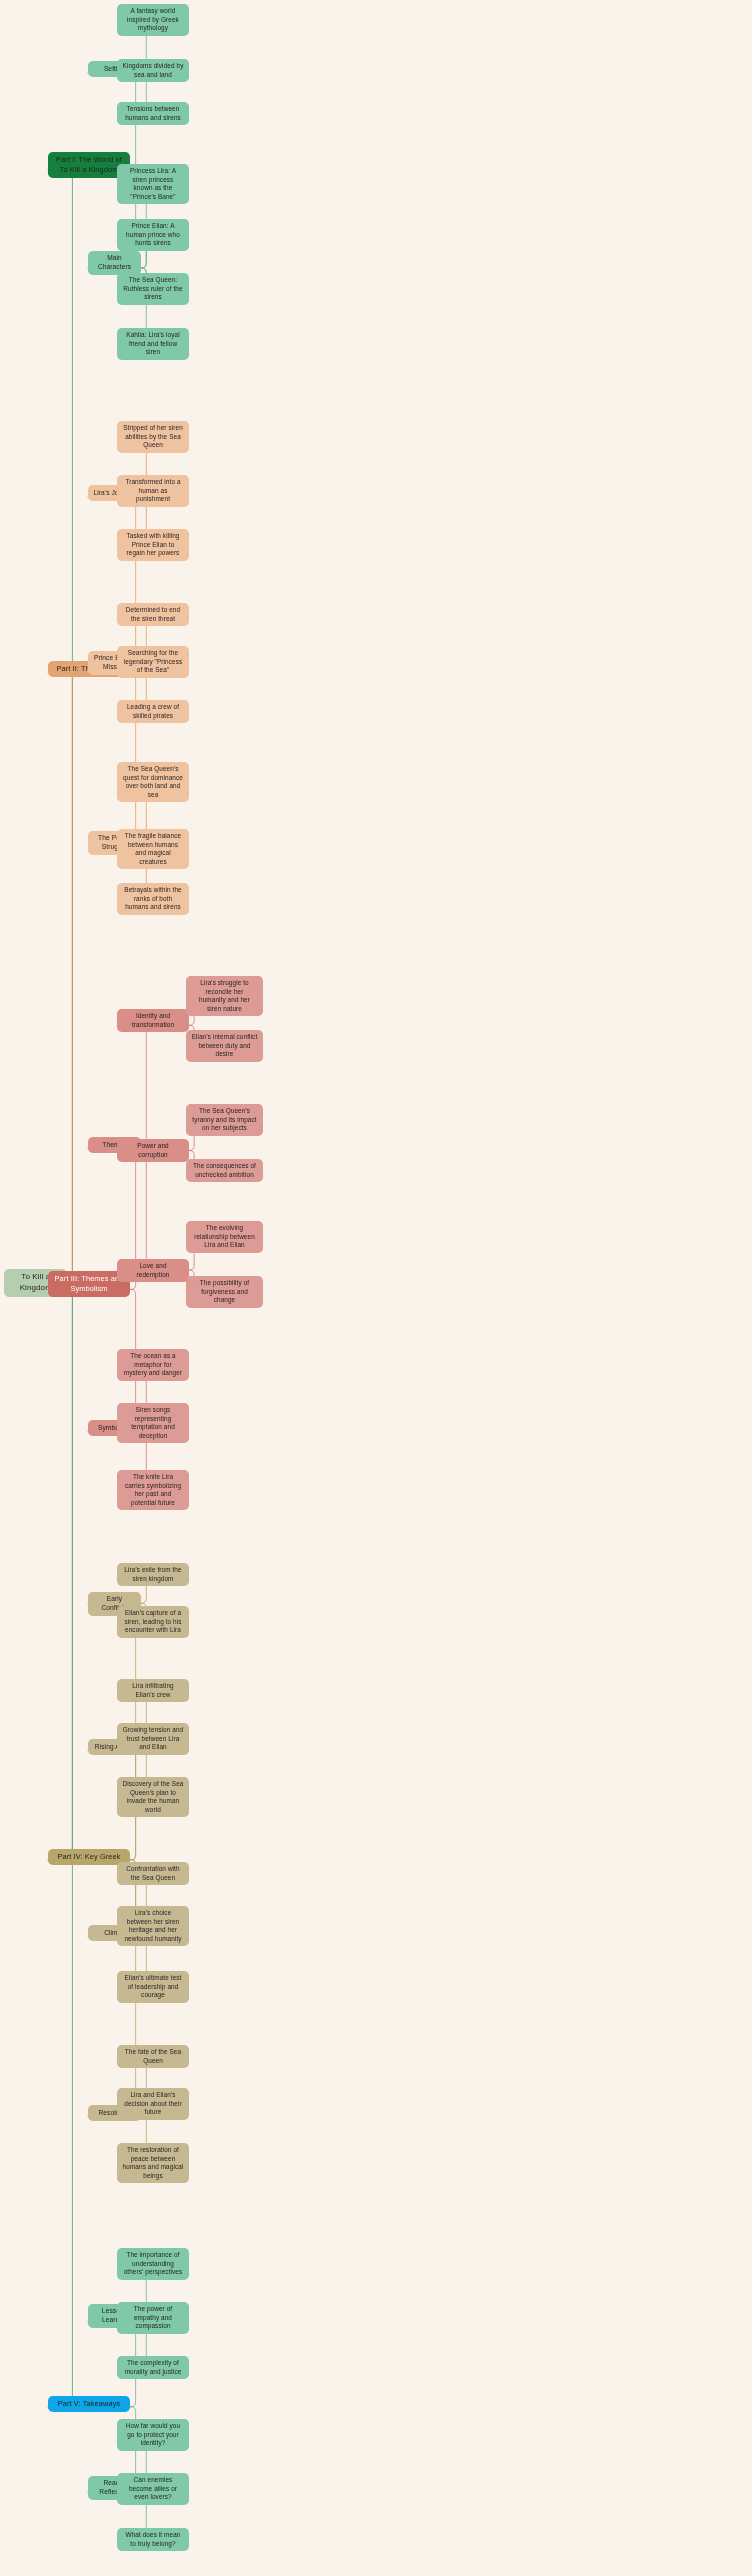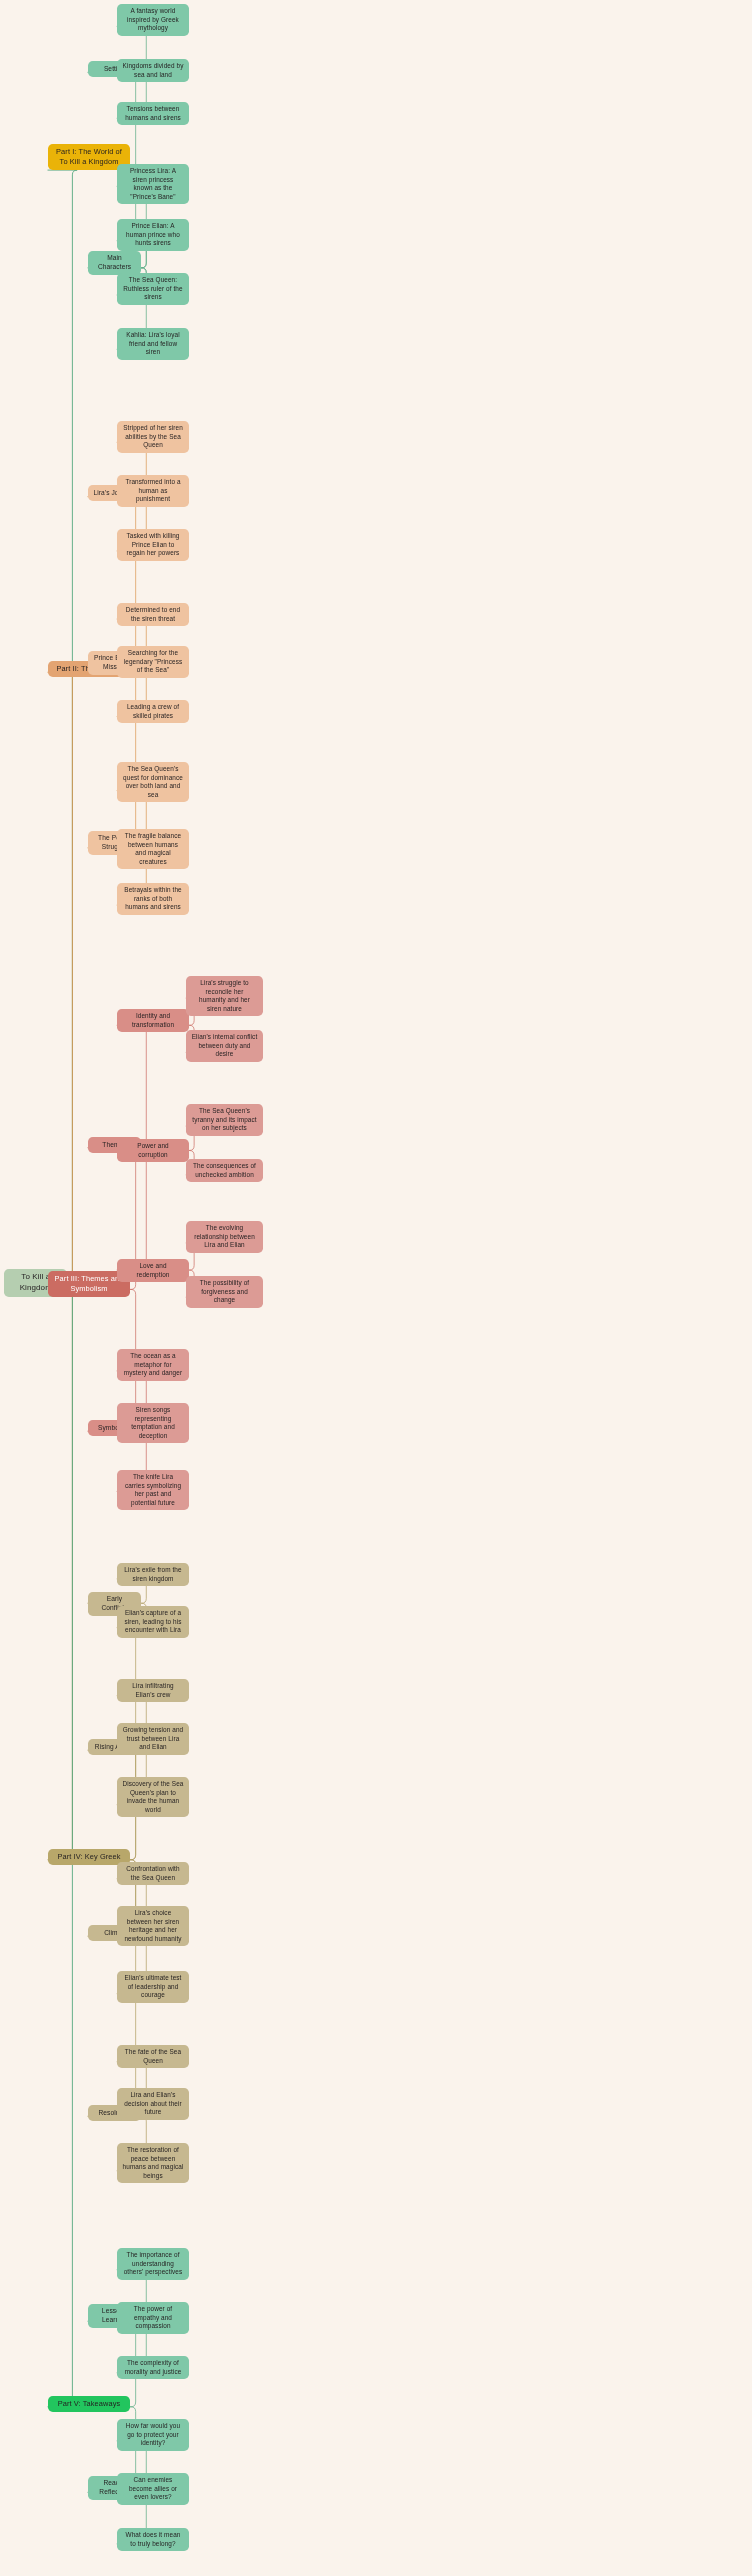--- a/index.html
+++ b/index.html
@@ -119,21 +119,21 @@
       <path d="M 265 4365.844066570188 L 266 4365.844066570188 Q 275 4365.844066570188 275 4374.844066570188 L 275 4453.753979739508 Q 275 4462.753979739508 284 4462.753979739508 L 220 4462.753979739508" fill="none" stroke="#56a981" stroke-width="1.3" stroke-linecap="round"></path>
       <path d="M 245 4526.777496382055 L 246 4526.777496382055 Q 255 4526.777496382055 255 4535.777496382055 L 255 4678.710926193922 Q 255 4687.710926193922 264 4687.710926193922 L 165 4687.710926193922" fill="none" stroke="#56a981" stroke-width="1.3" stroke-linecap="round"></path>
       <path d="M 265 4687.710926193922 L 266 4687.710926193922 Q 275 4687.710926193922 275 4678.710926193922 L 275 4599.801013024602 Q 275 4590.801013024602 284 4590.801013024602 L 220 4590.801013024602" fill="none" stroke="#56a981" stroke-width="1.3" stroke-linecap="round"></path>
       <path d="M 265 4687.710926193922 L 272.3760853835024 4687.710926193922 Q 275 4687.710926193922 275 4690.334840810419 L 275 4690.334840810419 Q 275 4692.958755426917 277.6239146164976 4692.958755426917 L 220 4692.958755426917" fill="none" stroke="#56a981" stroke-width="1.3" stroke-linecap="round"></path>
       <path d="M 265 4687.710926193922 L 266 4687.710926193922 Q 275 4687.710926193922 275 4696.710926193922 L 275 4775.620839363241 Q 275 4784.620839363241 284 4784.620839363241 L 220 4784.620839363241" fill="none" stroke="#56a981" stroke-width="1.3" stroke-linecap="round"></path>
     </svg>
   <div id="node-layer">
       <div class="node lvl-0" style="left: 4.3px; top: 1269px; width: 63px; min-height: 28px; background: rgb(181, 206, 176); color: rgb(35, 31, 32); font-size: 8px;">
         <span class="node-label">To Kill a Kingdom</span>
       </div>
-      <div class="node lvl-1" style="left: 48px; top: 144px; width: 82px; min-height: 26px; background: #eab308; color: rgb(35, 31, 32); font-size: 7.4px;">
+      <div class="node lvl-1" style="left: 48px; top: 152px; width: 82px; min-height: 26px; background: #15803d; color: rgb(35, 31, 32); font-size: 7.4px;">
         <span class="node-label">Part I: The World of To Kill a Kingdom</span>
       </div>
       <div class="node lvl-2" style="left: 88px; top: 61px; width: 53px; min-height: 16px; background: rgb(127, 200, 168); color: rgb(35, 31, 32); font-size: 6.6px;">
         <span class="node-label">Setting</span>
       </div>
       <div class="node lvl-3" style="left: 117px; top: 4.3px; width: 72px; min-height: 31px; background: rgb(127, 200, 168); color: rgb(35, 31, 32); font-size: 6.4px;">
         <span class="node-label">A fantasy world inspired by Greek mythology</span>
       </div>
       <div class="node lvl-3" style="left: 117px; top: 59px; width: 72px; min-height: 23.4px; background: rgb(127, 200, 168); color: rgb(35, 31, 32); font-size: 6.4px;">
         <span class="node-label">Kingdoms divided by sea and land</span>
@@ -281,21 +281,21 @@
       </div>
       <div class="node lvl-3" style="left: 117px; top: 2045px; width: 72px; min-height: 23.4px; background: rgb(198, 184, 144); color: rgb(35, 31, 32); font-size: 6.4px;">
         <span class="node-label">The fate of the Sea Queen</span>
       </div>
       <div class="node lvl-3" style="left: 117px; top: 2088px; width: 72px; min-height: 31px; background: rgb(198, 184, 144); color: rgb(35, 31, 32); font-size: 6.4px;">
         <span class="node-label">Lira and Elian's decision about their future</span>
       </div>
       <div class="node lvl-3" style="left: 117px; top: 2143px; width: 72px; min-height: 40px; background: rgb(198, 184, 144); color: rgb(35, 31, 32); font-size: 6.4px;">
         <span class="node-label">The restoration of peace between humans and magical beings</span>
       </div>
-      <div class="node lvl-1" style="left: 48px; top: 2396px; width: 82px; min-height: 16px; background: #22c55e; color: rgb(35, 31, 32); font-size: 7.4px;">
+      <div class="node lvl-1" style="left: 48px; top: 2396px; width: 82px; min-height: 16px; background: #0ea5e9; color: rgb(35, 31, 32); font-size: 7.4px;">
         <span class="node-label">Part V: Takeaways</span>
       </div>
       <div class="node lvl-2" style="left: 88px; top: 2304px; width: 53px; min-height: 24px; background: rgb(127, 200, 168); color: rgb(35, 31, 32); font-size: 6.6px;">
         <span class="node-label">Lessons Learned</span>
       </div>
       <div class="node lvl-3" style="left: 117px; top: 2248px; width: 72px; min-height: 31px; background: rgb(127, 200, 168); color: rgb(35, 31, 32); font-size: 6.4px;">
         <span class="node-label">The importance of understanding others' perspectives</span>
       </div>
       <div class="node lvl-3" style="left: 117px; top: 2302px; width: 72px; min-height: 31px; background: rgb(127, 200, 168); color: rgb(35, 31, 32); font-size: 6.4px;">
         <span class="node-label">The power of empathy and compassion</span>

